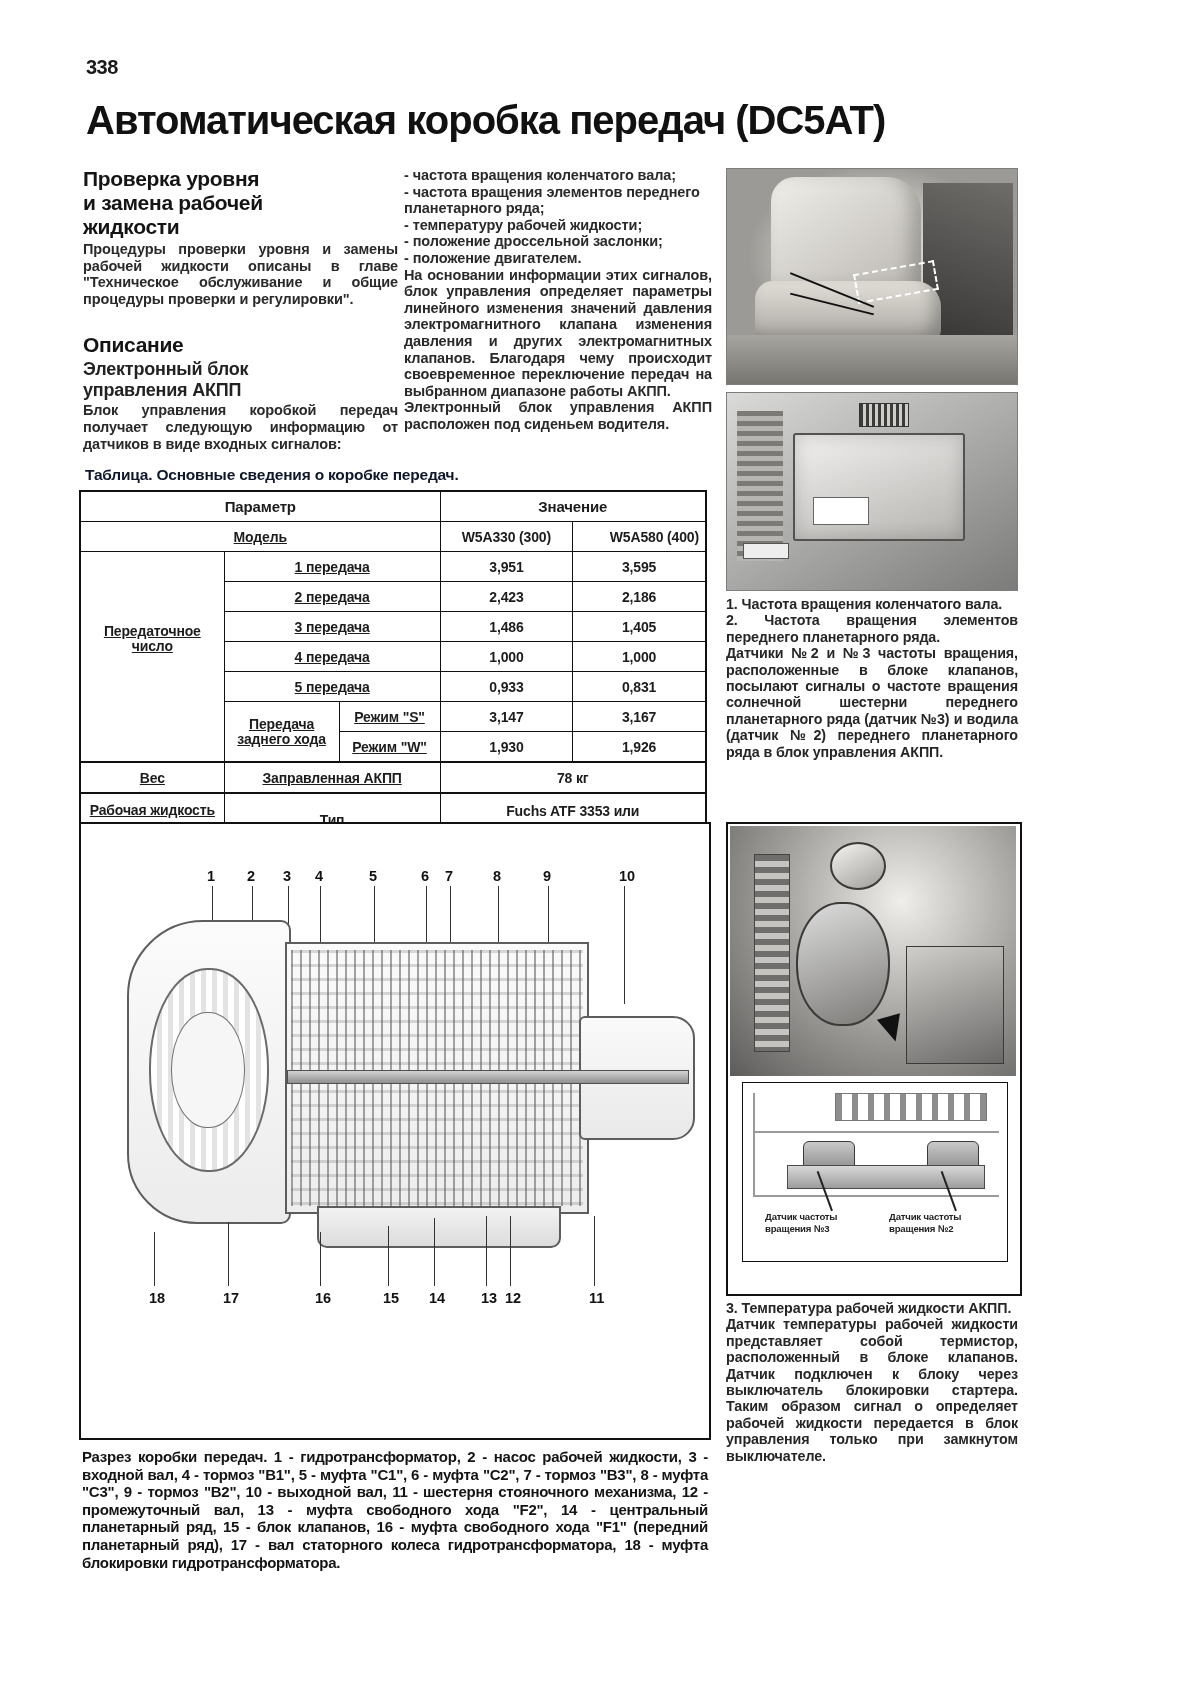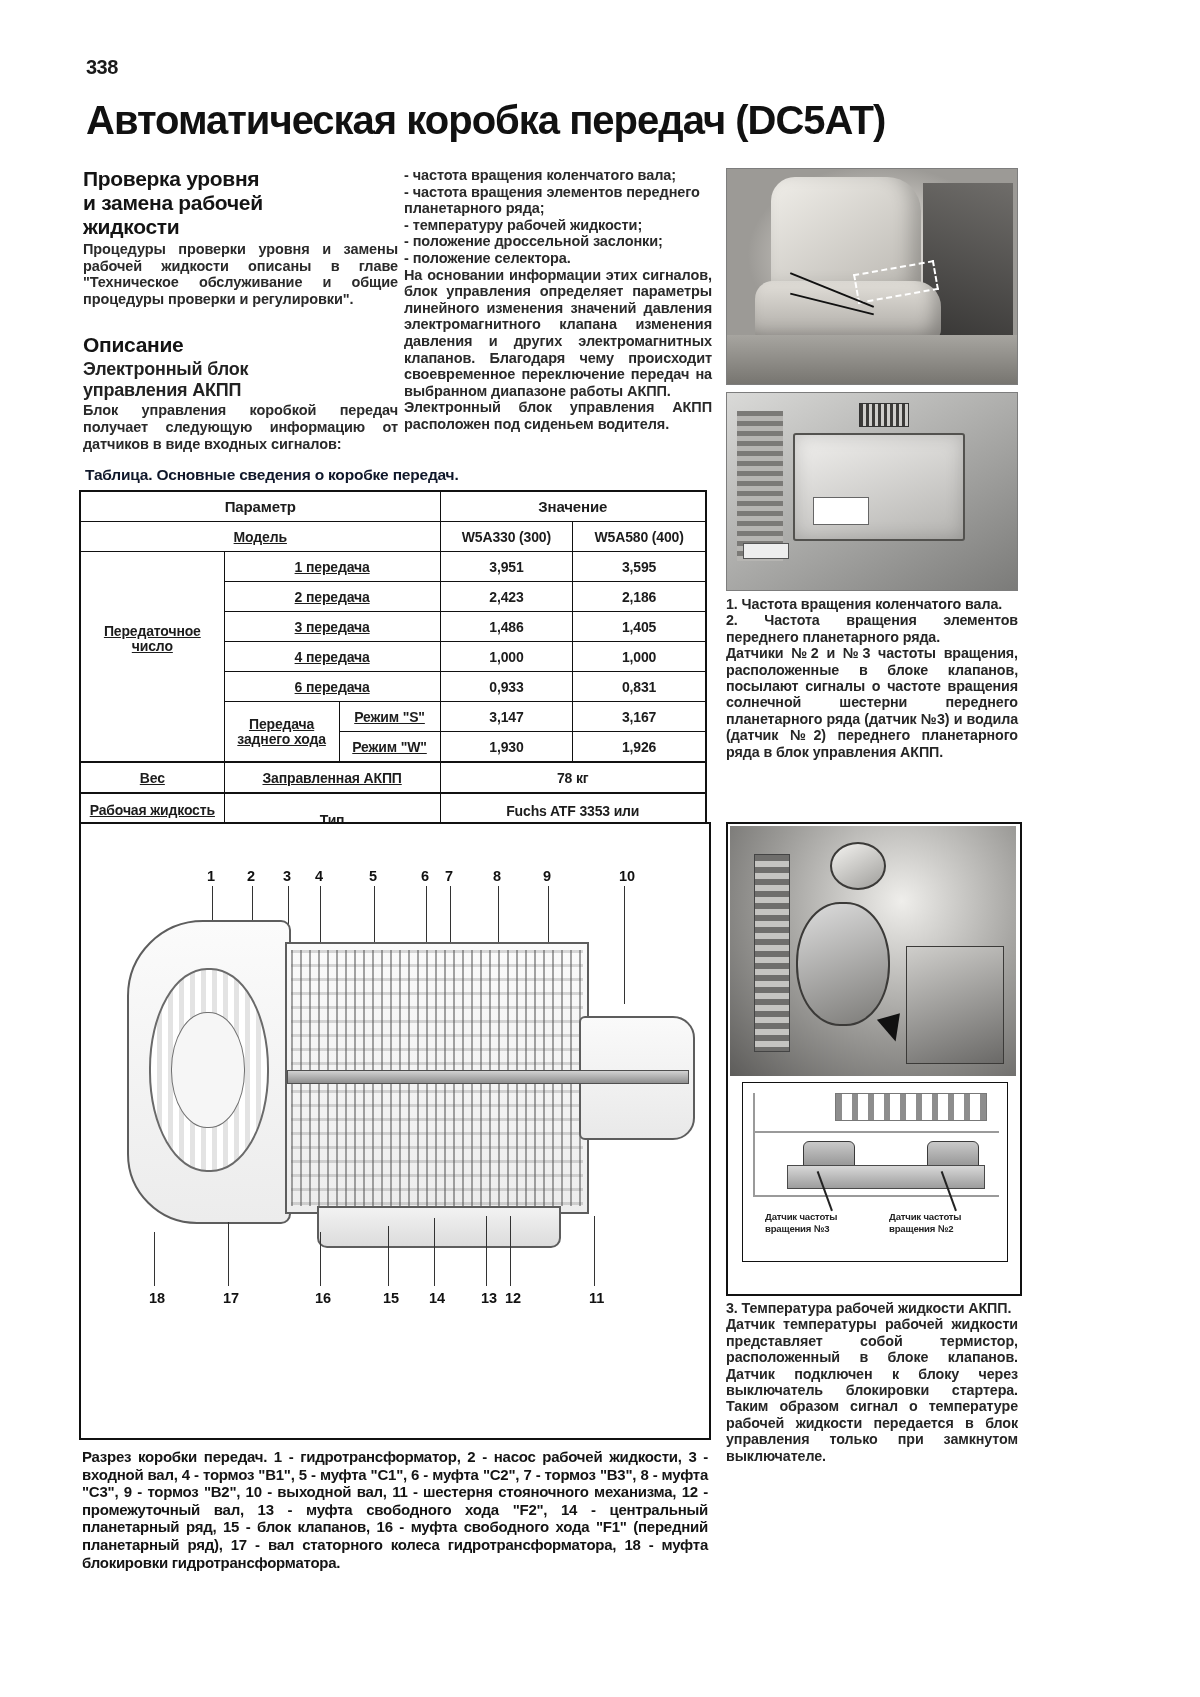--- a/index.html
+++ b/index.html
@@ -418,21 +418,21 @@
 управления АКПП</h3>
     <p class="body">Блок управления коробкой передач получает следующую информацию от датчиков в виде входных сигналов:</p>
   </div>
 
   <div class="col-mid">
     <ul class="bullets">
       <li>- частота вращения коленчатого вала;</li>
       <li>- частота вращения элементов переднего планетарного ряда;</li>
       <li>- температуру рабочей жидкости;</li>
       <li>- положение дроссельной заслонки;</li>
-      <li>- положение селектора.</li>
+      <li>- положение двигателем.</li>
     </ul>
     <p class="body">На основании информации этих сигналов, блок управления определяет параметры линейного изменения значений давления электромагнитного клапана изменения давления и других электромагнитных клапанов. Благодаря чему происходит своевременное переключение передач на выбранном диапазоне работы АКПП.</p>
     <p class="body">Электронный блок управления АКПП расположен под сиденьем водителя.</p>
   </div>
 
   <div class="photo photo-seat">
     <div class="seat-dash"></div>
     <div class="seat-back"></div>
     <div class="seat-cushion"></div>
     <div class="seat-floor"></div>
@@ -453,21 +453,21 @@
 
   <table class="spec">
     <tbody>
         <tr>
       <th class="tc thick-top thick-left" colspan="3">Параметр</th>
       <th class="tc thick-top thick-right" colspan="2">Значение</th>
     </tr>
     <tr>
       <td class="tl thick-left" colspan="3" style="width:352px;">Модель</td>
       <td class="tc" style="width:138px;">W5A330 (300)</td>
-      <td class="tc thick-right" style="width:138px;">W5A580 (400)</td>
+      <td class="tc thick-right" style="width:138px;text-align:right;">W5A580 (400)</td>
     </tr>
     <tr>
       <td class="tl thick-left two-line" rowspan="7" style="width:140px; white-space:pre-line; vertical-align:top; padding-top:72px;">Передаточное
 число</td>
       <td class="tl" colspan="2" style="width:212px;">1 передача</td>
       <td class="tc">3,951</td>
       <td class="tc thick-right">3,595</td>
     </tr>
     <tr>
       <td class="tl" colspan="2">2 передача</td>
@@ -478,21 +478,21 @@
       <td class="tl" colspan="2">3 передача</td>
       <td class="tc">1,486</td>
       <td class="tc thick-right">1,405</td>
     </tr>
     <tr>
       <td class="tl" colspan="2">4 передача</td>
       <td class="tc">1,000</td>
       <td class="tc thick-right">1,000</td>
     </tr>
     <tr>
-      <td class="tl" colspan="2">6 передача</td>
+      <td class="tl" colspan="2">5 передача</td>
       <td class="tc">0,933</td>
       <td class="tc thick-right">0,831</td>
     </tr>
     <tr>
       <td class="tl two-line" rowspan="2" style="width:112px; white-space:pre-line; vertical-align:middle;">Передача
 заднего хода</td>
       <td class="tl" style="width:100px;">Режим "S"</td>
       <td class="tc">3,147</td>
       <td class="tc thick-right">3,167</td>
     </tr>
@@ -600,18 +600,18 @@
       <div class="vd-lead" style="left:212px; top:86px; height:42px; transform:rotate(-20deg);"></div>
       <div class="vd-callout" style="left:22px; top:128px; white-space:pre-line;">Датчик частоты
 вращения №3</div>
       <div class="vd-callout" style="left:146px; top:128px; white-space:pre-line;">Датчик частоты
 вращения №2</div>
     </div>
   </div>
 
   <div class="notes-bottom">
     <p class="note-p">3. Температура рабочей жидкости АКПП.</p>
-    <p class="note-p">Датчик температуры рабочей жидкости представляет собой термистор, расположенный в блоке клапанов. Датчик подключен к блоку через выключатель блокировки стартера. Таким образом сигнал о температуре рабочей жидкости передается в блок управления только при замкнутом выключателе.</p>
+    <p class="note-p">Датчик температуры рабочей жидкости представляет собой термистор, расположенный в блоке клапанов. Датчик подключен к блоку через выключатель блокировки стартера. Таким образом сигнал о определяет рабочей жидкости передается в блок управления только при замкнутом выключателе.</p>
   </div>
 
   <div class="fig-caption">Разрез коробки передач. 1 - гидротрансформатор, 2 - насос рабочей жидкости, 3 - входной вал, 4 - тормоз "B1", 5 - муфта "C1", 6 - муфта "C2", 7 - тормоз "B3", 8 - муфта "C3", 9 - тормоз "B2", 10 - выходной вал, 11 - шестерня стояночного механизма, 12 - промежуточный вал, 13 - муфта свободного хода "F2", 14 - центральный планетарный ряд, 15 - блок клапанов, 16 - муфта свободного хода "F1" (передний планетарный ряд), 17 - вал статорного колеса гидротрансформатора, 18 - муфта блокировки гидротрансформатора.</div>
 
 </div>
 
 </body></html>

